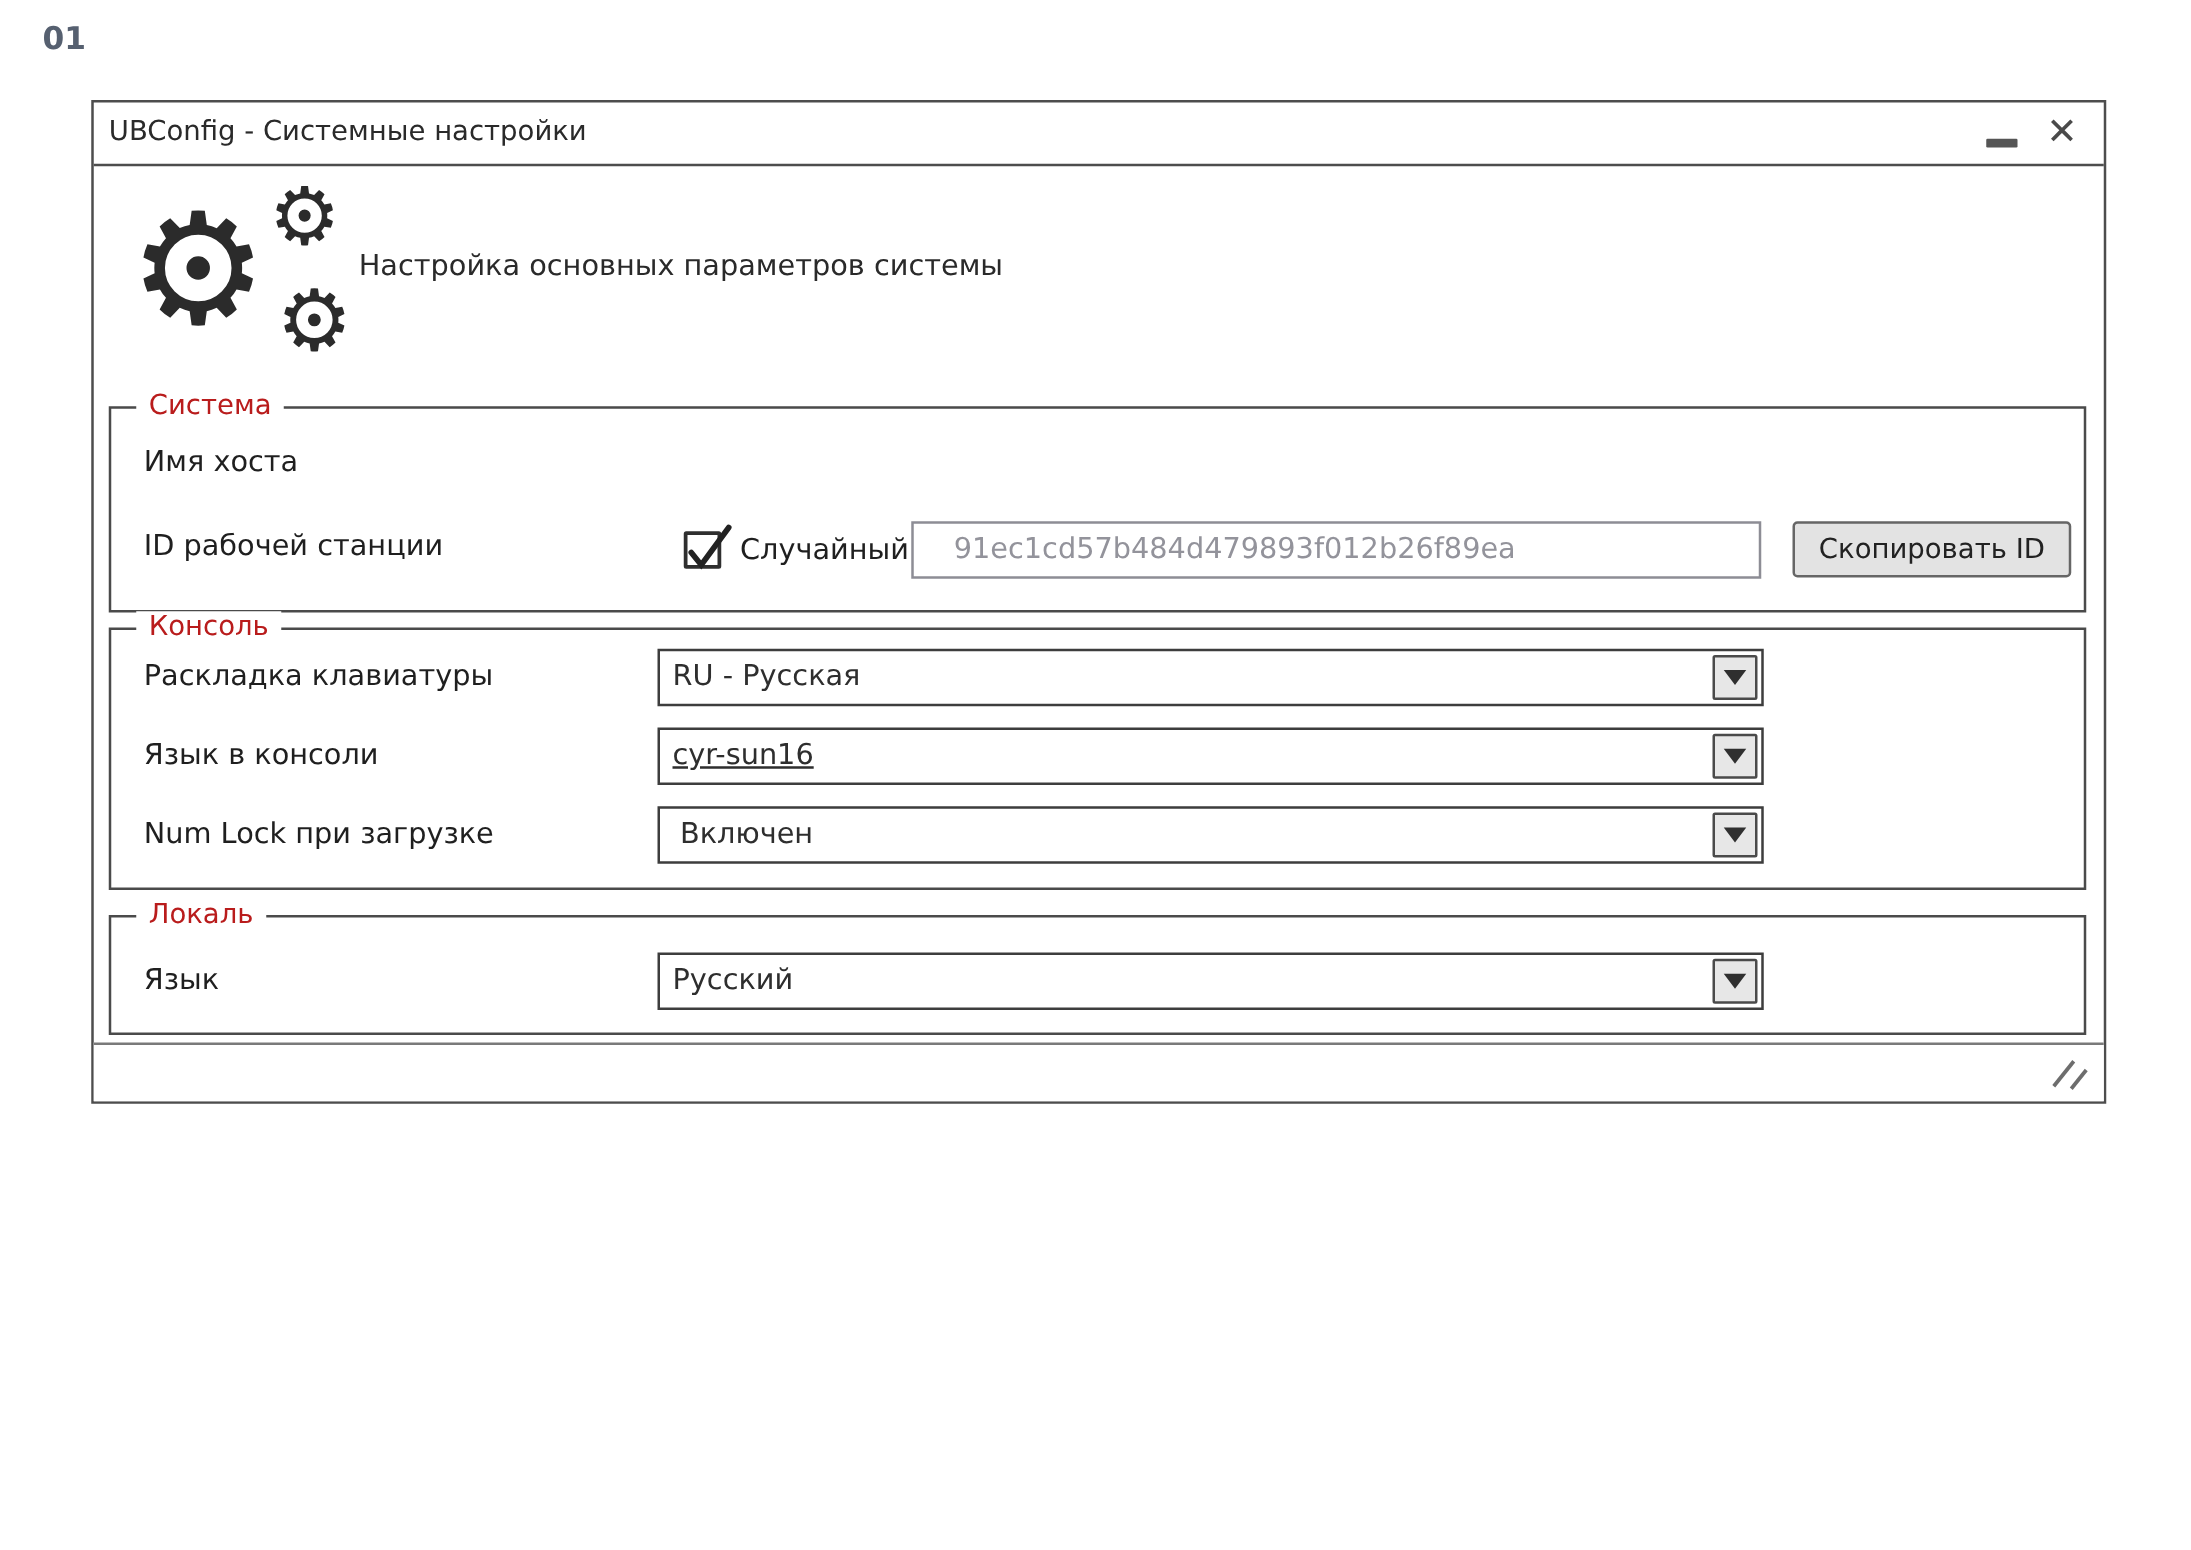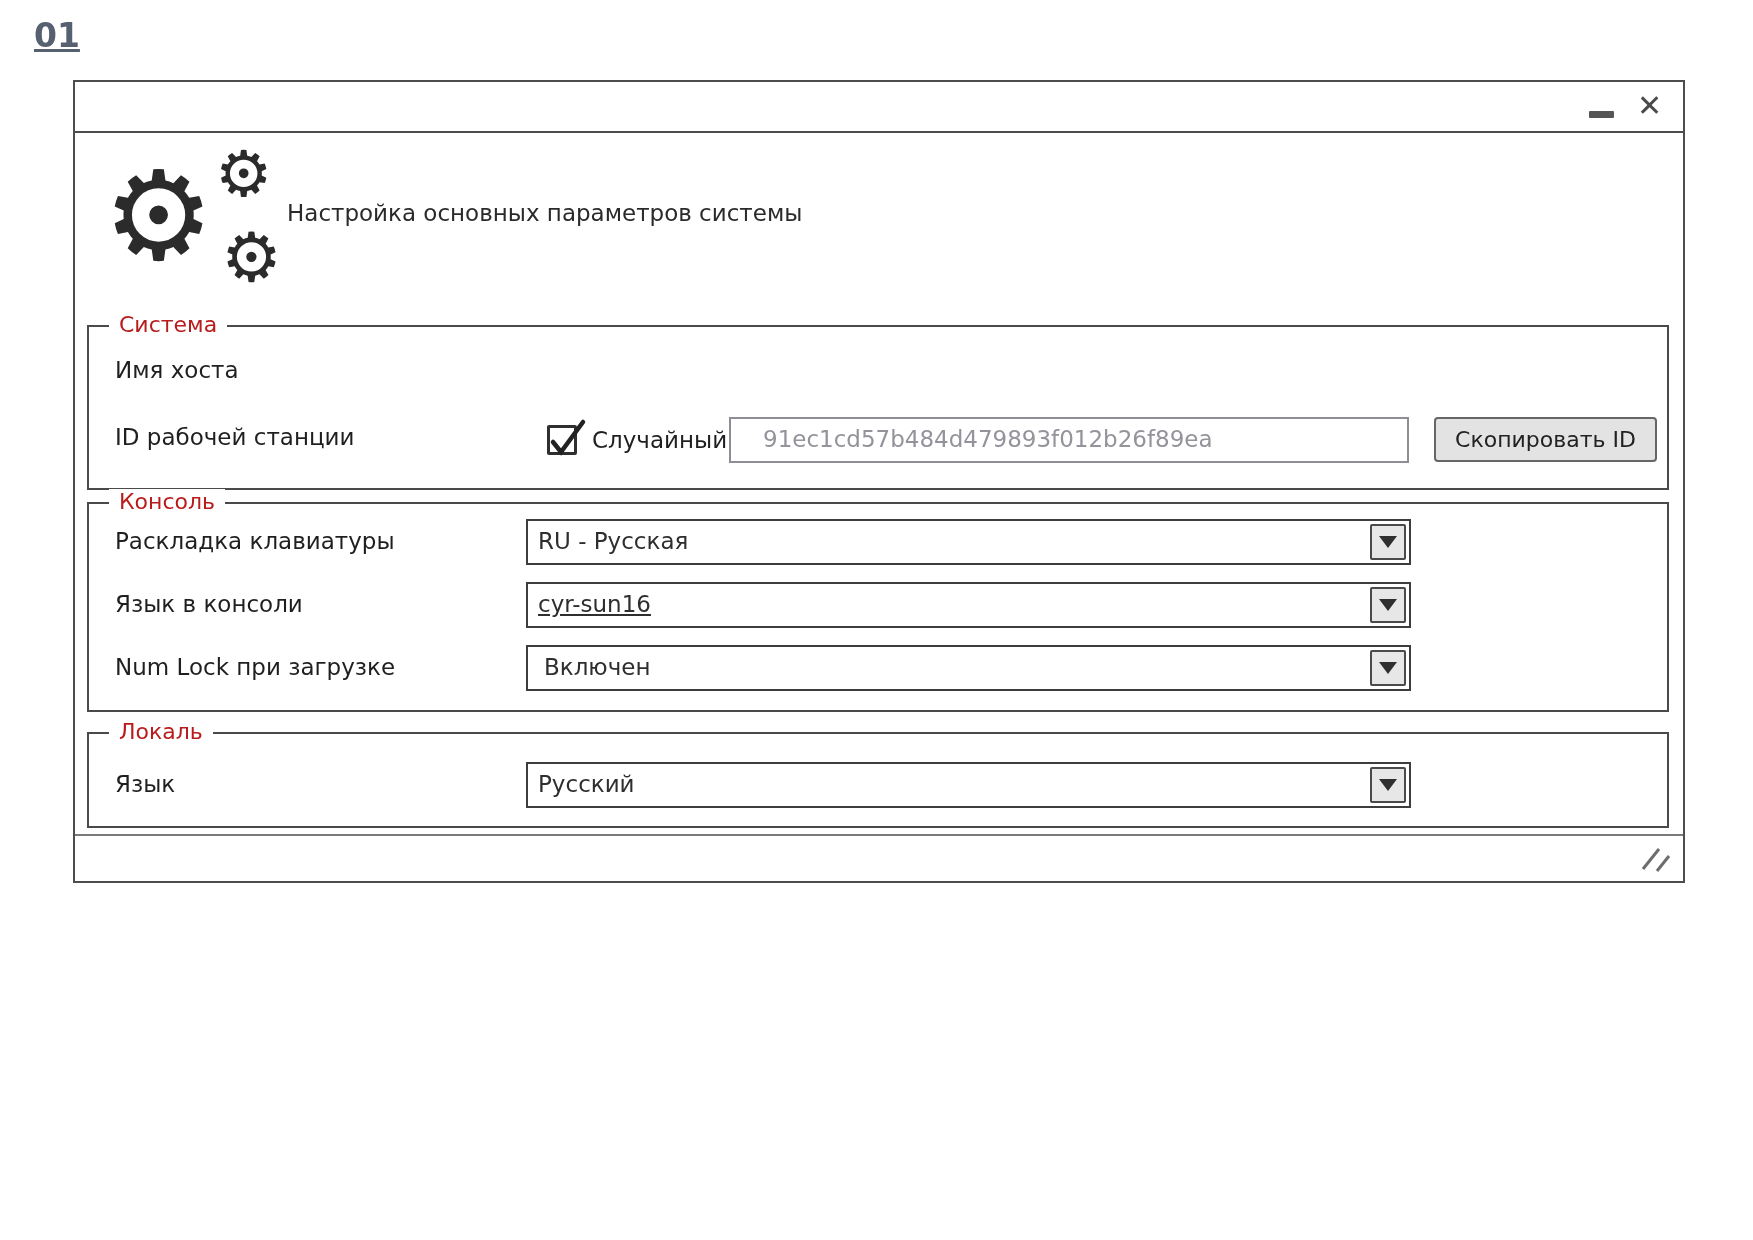--- a/index.html
+++ b/index.html
@@ -1,19 +1,19 @@
 <!DOCTYPE html>
 <html><head>
 <meta charset="utf-8">
 <style>
   * { margin:0; padding:0; box-sizing:border-box; }
   html,body { width:1753px; height:1240px; background:#ffffff;
     font-family:"DejaVu Sans", sans-serif; color:#2e2e2e; position:relative; overflow:hidden; }
 
-  .slide-num { position:absolute; left:34px; top:16px; font-size:33px; font-weight:bold; color:#566070;text-decoration:underline; }
+  .slide-num { position:absolute; left:34px; top:16px; font-size:25px; font-weight:bold; color:#566070; }
 
   .window { position:absolute; left:73px; top:80px; width:1612px; height:803px;
     border:2px solid #4d4d4d; background:#fff; }
 
   .titlebar { position:absolute; left:0; top:0; width:100%; height:51px; border-bottom:2px solid #4d4d4d; }
   .title { position:absolute; left:12px; top:11px; font-size:22px; color:#2a2a2a; }
   .min-btn { position:absolute; left:1514px; top:29px; width:25px; height:7px; background:#555; border-radius:1px; cursor:pointer; }
   .close-btn { position:absolute; left:1562px; top:6px; font-size:30px; color:#4a4a4a; font-weight:bold; cursor:pointer; line-height:1.2; }
 
   .gear { position:absolute; color:#2b2b2b; line-height:1; }
@@ -52,20 +52,21 @@
   .grip { position:absolute; right:10px; bottom:6px; cursor:nwse-resize; }
 </style>
 </head>
 <body>
 
 <div class="slide-num">01</div>
 
 <div class="window">
 
   <div class="titlebar">
+    <div class="title">UBConfig - Системные настройки</div>
     <div class="min-btn"></div>
     <div class="close-btn">✕</div>
   </div>
 
   <span class="gear gear-big">⚙</span>
   <span class="gear gear-small-top">⚙</span>
   <span class="gear gear-small-bot">⚙</span>
   <div class="subtitle">Настройка основных параметров системы</div>
 
   <div class="group g-system">

